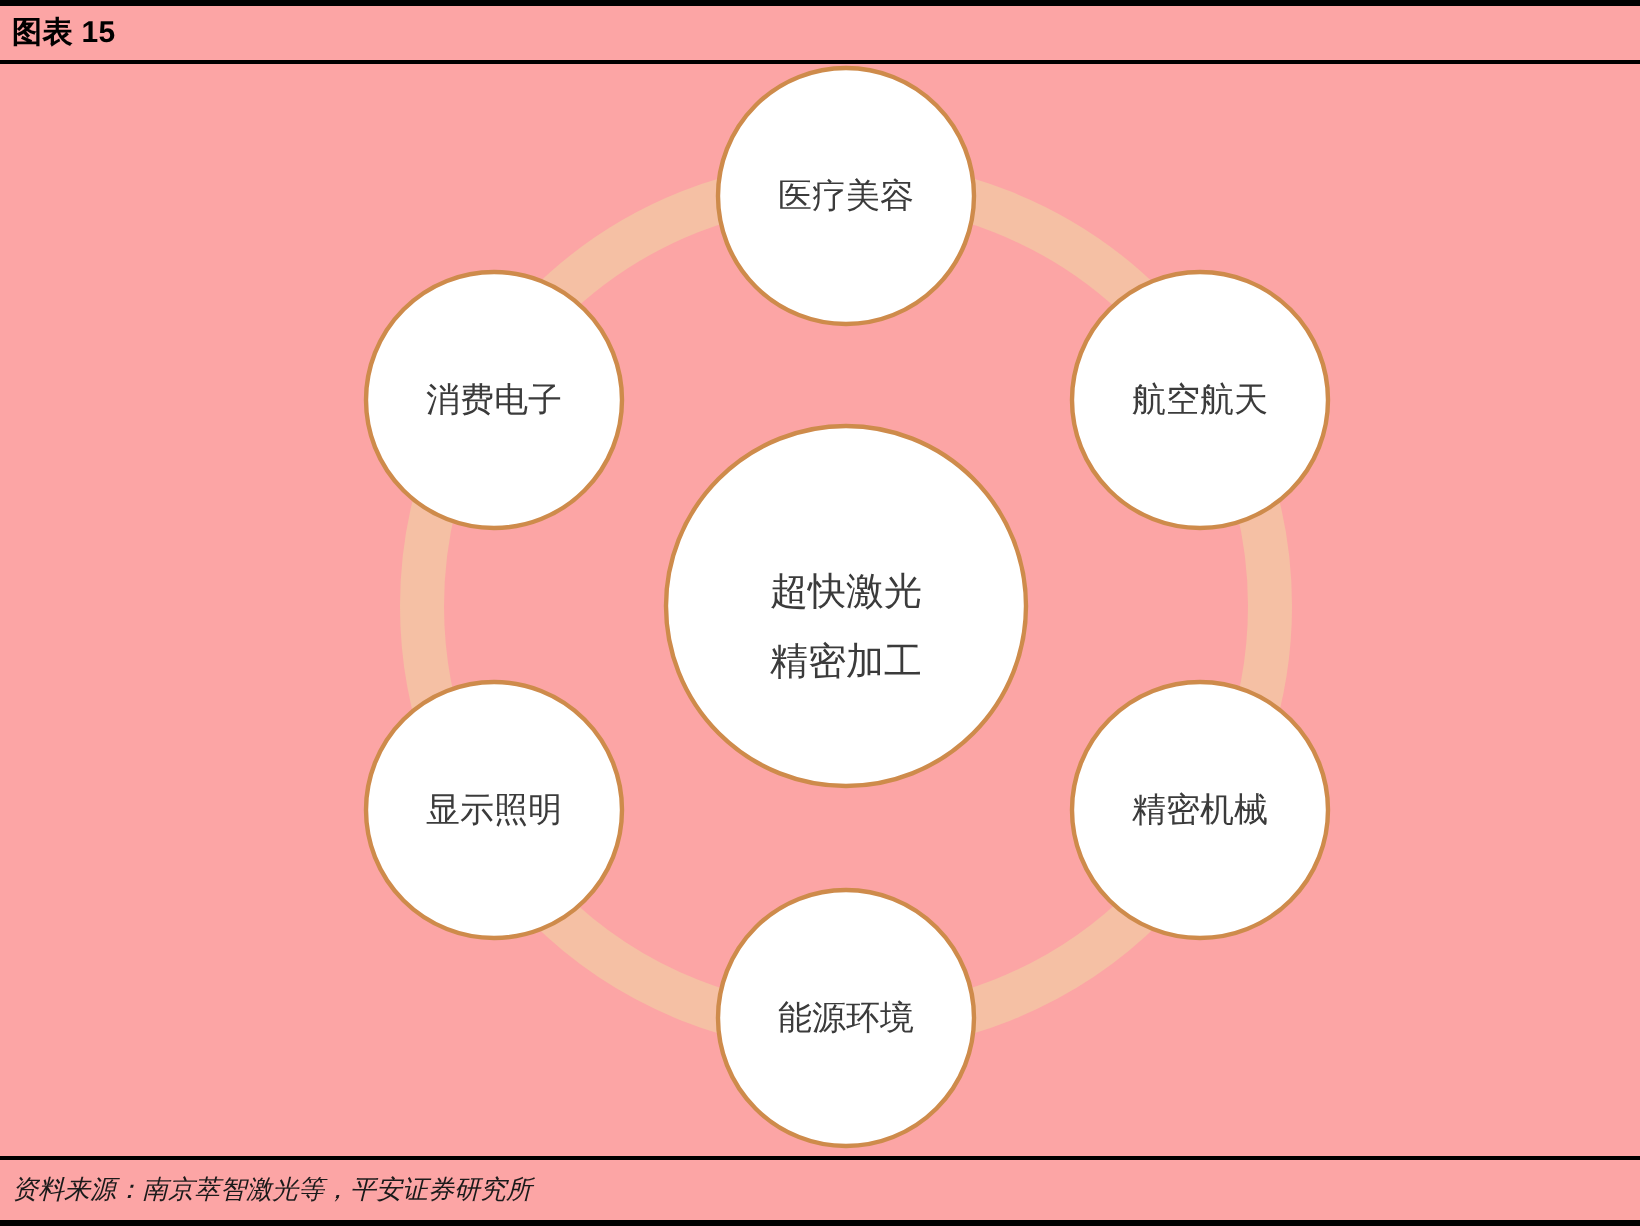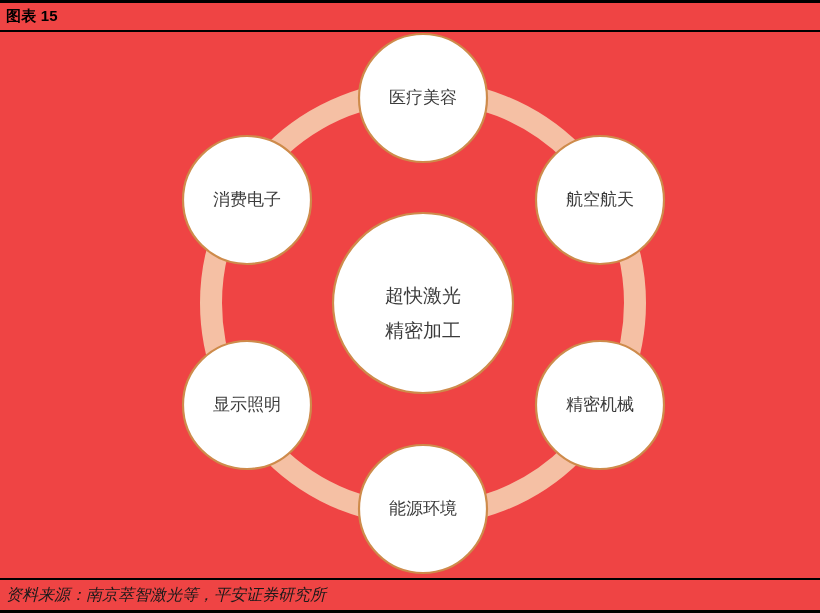--- a/index.html
+++ b/index.html
@@ -9,21 +9,21 @@
   }
   body {
     font-family: "Liberation Sans", "DejaVu Sans", sans-serif;
   }
 
   .figure-frame {
     position: relative;
     width: 820px;
     height: 613px;
     box-sizing: border-box;
-    background: #ef4444;
+    background: #fca5a5;
     overflow: hidden;
   }
 
   
   .rule-top {
     position: absolute;
     left: 0;
     top: 0;
     width: 820px;
     height: 3px;
@@ -100,21 +100,21 @@
     left: 0;
     top: 580px;
     width: 820px;
     height: 30px;
     display: flex;
     align-items: center;
     box-sizing: border-box;
     padding-left: 6px;
   }
   .footer-text {
-    font-size: 16px;
+    font-size: 13px;
     font-style: italic;
     color: #1a1a1a;
     white-space: nowrap;
   }
   .rule-bottom {
     position: absolute;
     left: 0;
     top: 610px;
     width: 820px;
     height: 3px;

